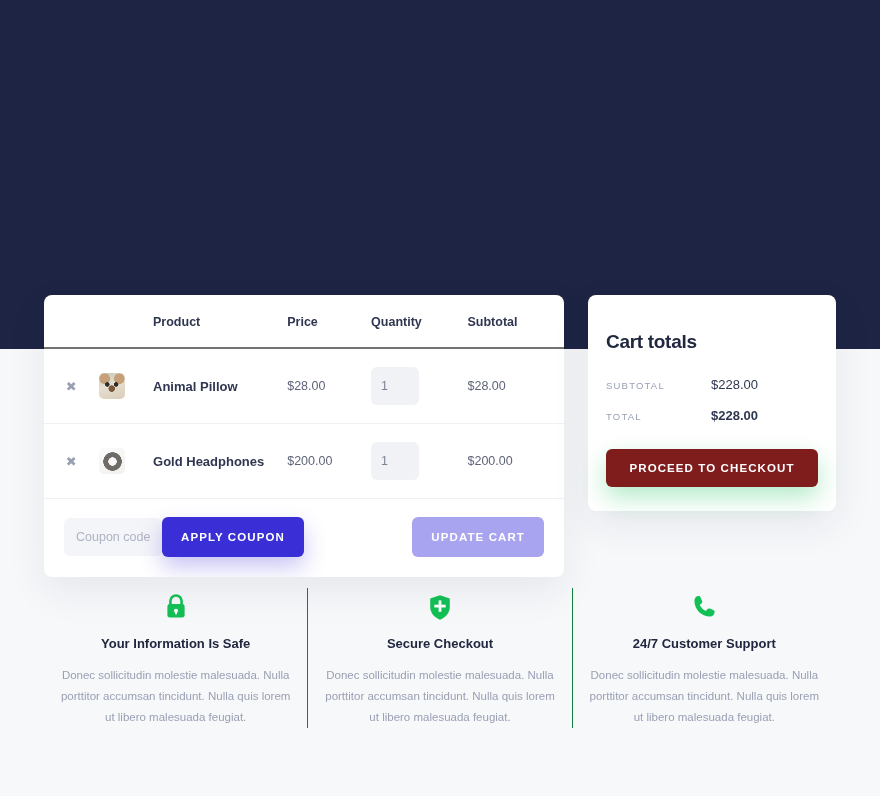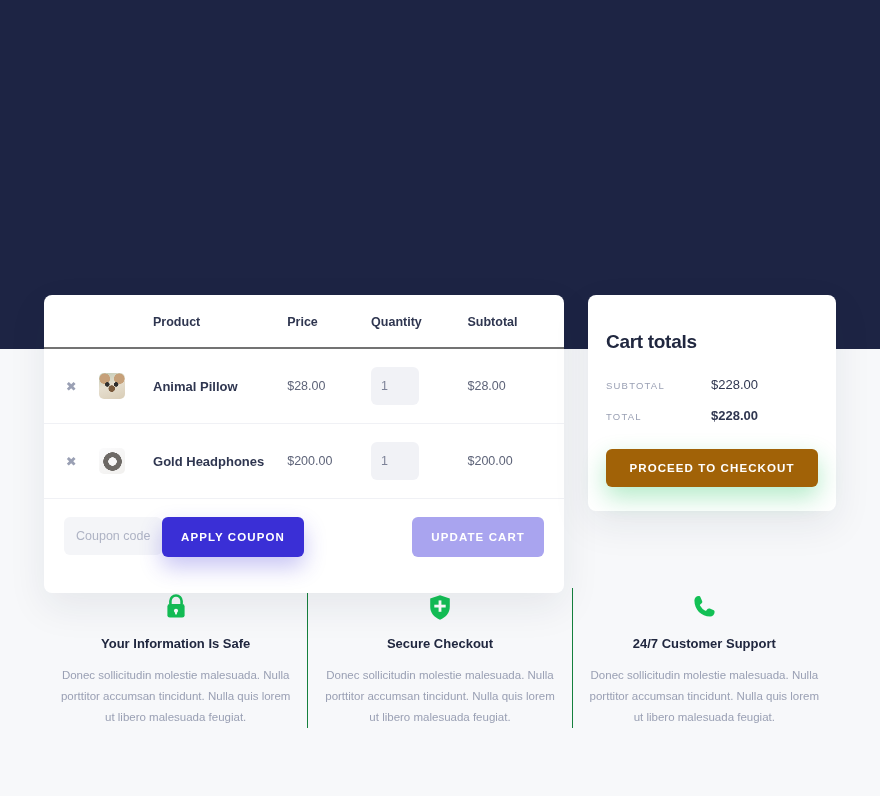--- a/index.html
+++ b/index.html
@@ -160,21 +160,22 @@
     border: none;
     border-radius: 6px;
     font-family: "Liberation Sans", sans-serif;
     font-size: 12.5px;
     color: #7d8398;
     padding: 0 10px;
   }
 
   #coupon-row {
     display: flex;
-    padding: 18px 20px 36px;
+    align-items: center;
+    padding: 18px 20px 20px;
   }
   #coupon-input {
     width: 98px; height: 38px;
     background: #f4f5f8;
     border: none;
     border-radius: 6px;
     padding: 0 12px;
     font-family: "Liberation Sans", sans-serif;
     font-size: 12.5px;
     color: #54596c;
@@ -237,21 +238,21 @@
     text-transform: uppercase;
   }
   .total-value { font-size: 13px; color: #2f3650; }
   .total-value.strong { font-weight: bold; }
 
   #checkout-btn {
     display: block;
     width: 100%;
     height: 38px;
     margin-top: 26px;
-    background: #a16207;
+    background: #7f1d1d;
     font-size: 11.5px;
     box-shadow: 0 10px 24px rgba(19,192,85,0.32);
   }
 
   
   #features {
     position: absolute;
     top: 588px; left: 44px;
     width: 792px;
     display: flex;

